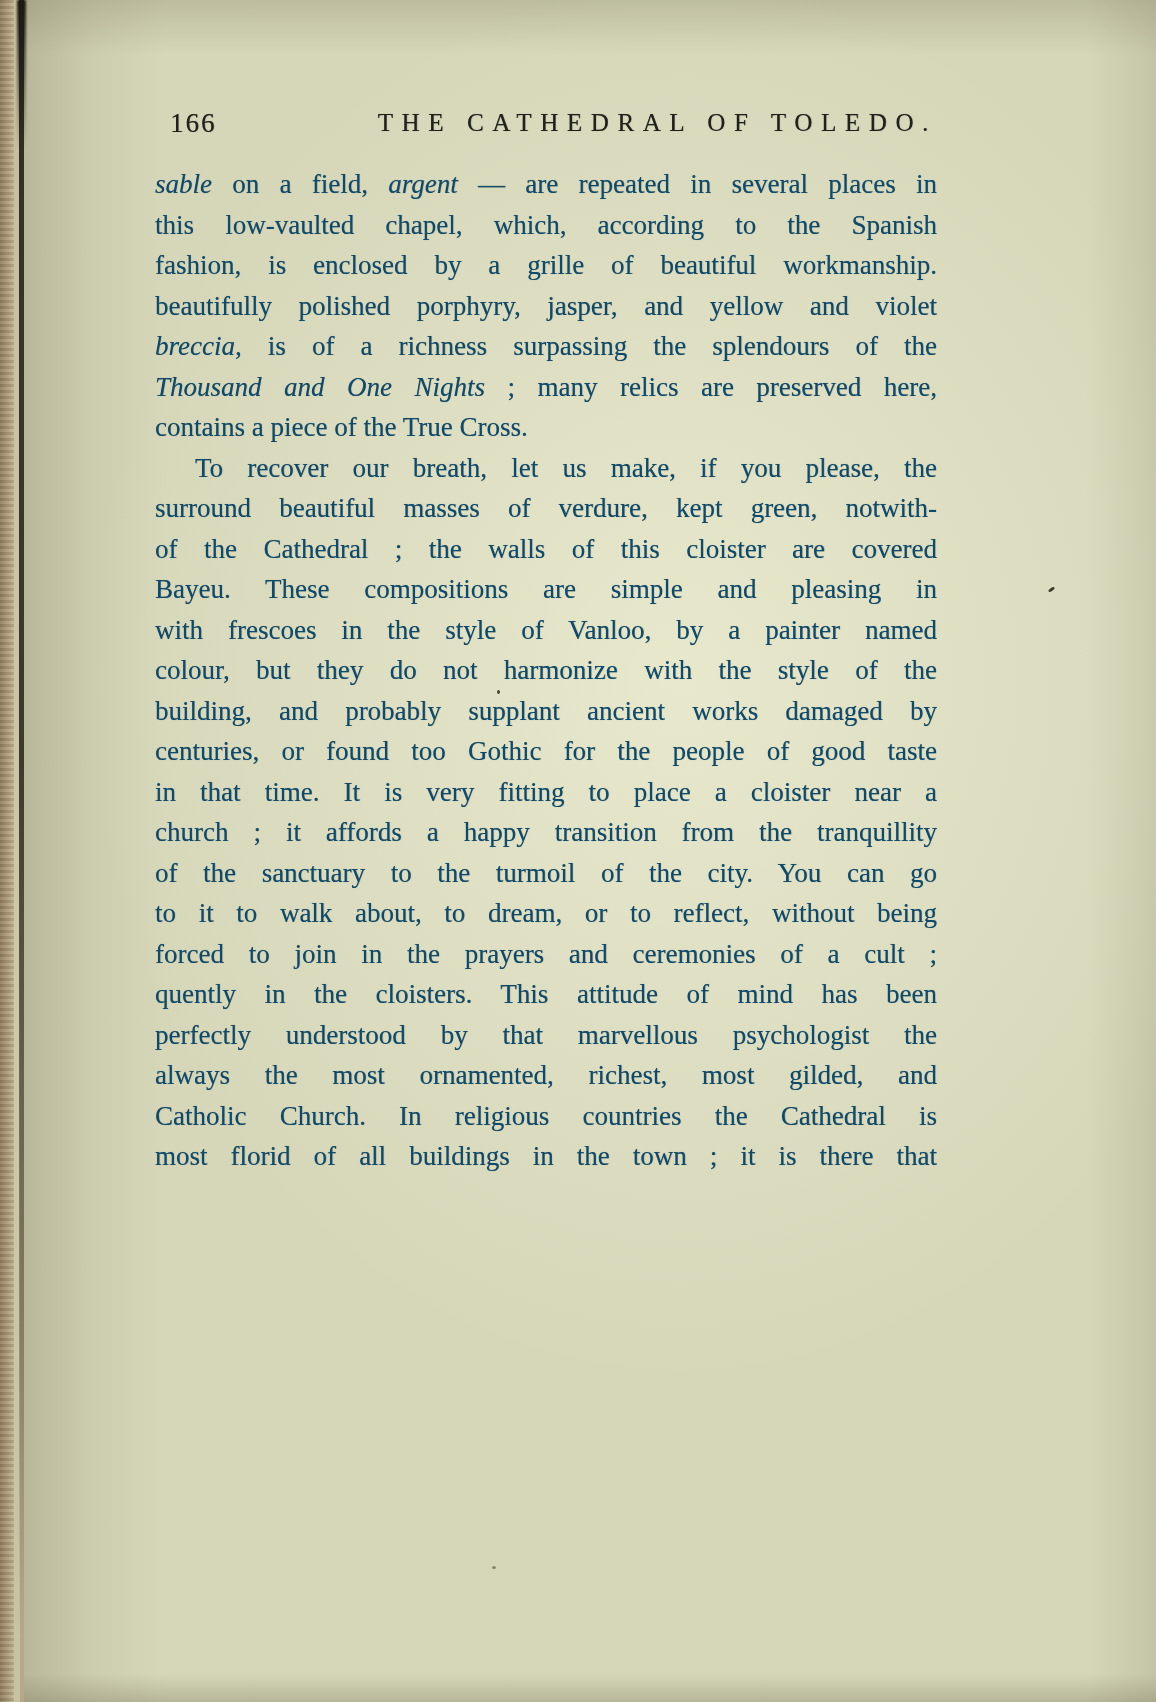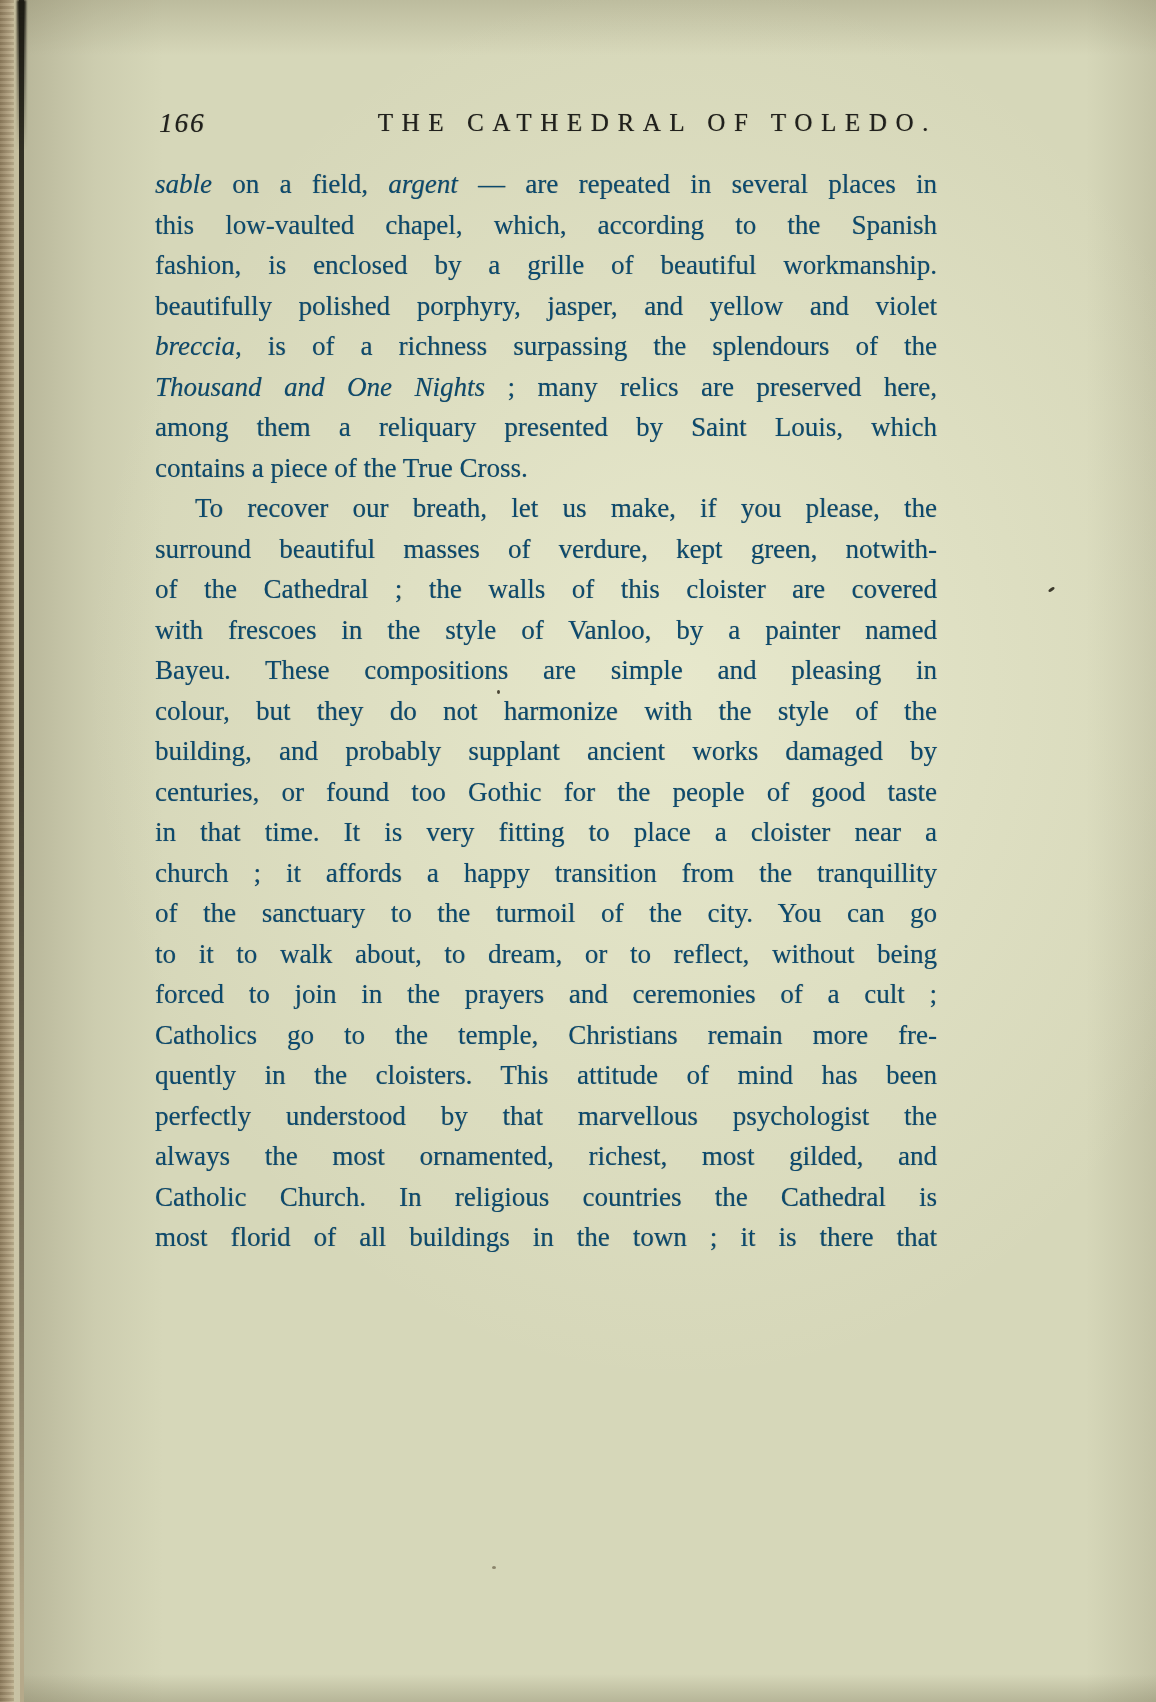--- a/index.html
+++ b/index.html
@@ -37,24 +37,23 @@
     filter:blur(0.6px);
   }
   .gutter-top-blot{
     position:absolute;left:17px;top:0;width:9px;height:150px;
     background:linear-gradient(to bottom,#1d1c14,rgba(29,28,20,0));
     filter:blur(1px);
   }
 
   .header{position:absolute;left:155px;top:106px;width:782px;height:36px;color:#20201c;}
   .page-number{
-    position:absolute;left:4px;top:2px;
+    position:absolute;left:15px;top:2px;
     font-size:27px;letter-spacing:2px;
     text-shadow:0.4px 0.4px 0.7px rgba(35,35,25,0.55);
-    font-style:italic;
   }
   .running-title{
     display:block;text-align:right;
     font-size:25px;letter-spacing:0.345em;text-indent:0.345em;
     padding-top:3px;
     text-shadow:0.4px 0.4px 0.7px rgba(35,35,25,0.55);
   }
 
   .body-text{
     position:absolute;left:155px;top:164px;width:782px;
@@ -85,36 +84,34 @@
   <span class="running-title">THE CATHEDRAL OF TOLEDO.</span>
 </div>
 
 <div class="body-text">
     <div class="line"><span class="it">sable</span><span> on a field, </span><span class="it">argent</span><span> — are repeated in several places in</span></div>
     <div class="line"><span>this low-vaulted chapel, which, according to the Spanish</span></div>
     <div class="line"><span>fashion, is enclosed by a grille of beautiful workmanship.</span></div>
     <div class="line"><span>beautifully polished porphyry, jasper, and yellow and violet</span></div>
     <div class="line"><span class="it">breccia</span><span>, is of a richness surpassing the splendours of the</span></div>
     <div class="line"><span class="it">Thousand and One Nights</span><span> ; many relics are preserved here,</span></div>
-    <div class="line"><span>among them a reliquary presented by Saint Louis, which</span></div>
     <div class="line no-just"><span>contains a piece of the True Cross.</span></div>
     <div class="line indent"><span>To recover our breath, let us make, if you please, the</span></div>
     <div class="line"><span>surround beautiful masses of verdure, kept green, notwith-</span></div>
     <div class="line"><span>of the Cathedral ; the walls of this cloister are covered</span></div>
+    <div class="line"><span>Bayeu. These compositions are simple and pleasing in</span></div>
     <div class="line"><span>with frescoes in the style of Vanloo, by a painter named</span></div>
-    <div class="line"><span>Bayeu. These compositions are simple and pleasing in</span></div>
     <div class="line"><span>colour, but they do not harmonize with the style of the</span></div>
     <div class="line"><span>building, and probably supplant ancient works damaged by</span></div>
     <div class="line"><span>centuries, or found too Gothic for the people of good taste</span></div>
     <div class="line"><span>in that time. It is very fitting to place a cloister near a</span></div>
     <div class="line"><span>church ; it affords a happy transition from the tranquillity</span></div>
     <div class="line"><span>of the sanctuary to the turmoil of the city. You can go</span></div>
     <div class="line"><span>to it to walk about, to dream, or to reflect, without being</span></div>
     <div class="line"><span>forced to join in the prayers and ceremonies of a cult ;</span></div>
-    <div class="line"><span>Catholics go to the temple, Christians remain more fre-</span></div>
     <div class="line"><span>quently in the cloisters. This attitude of mind has been</span></div>
     <div class="line"><span>perfectly understood by that marvellous psychologist the</span></div>
     <div class="line"><span>always the most ornamented, richest, most gilded, and</span></div>
     <div class="line"><span>Catholic Church. In religious countries the Cathedral is</span></div>
     <div class="line"><span>most florid of all buildings in the town ; it is there that</span></div>
   </div>
 
 <div class="speck s1"></div>
 <div class="speck s2"></div>
 <div class="speck s3"></div>

